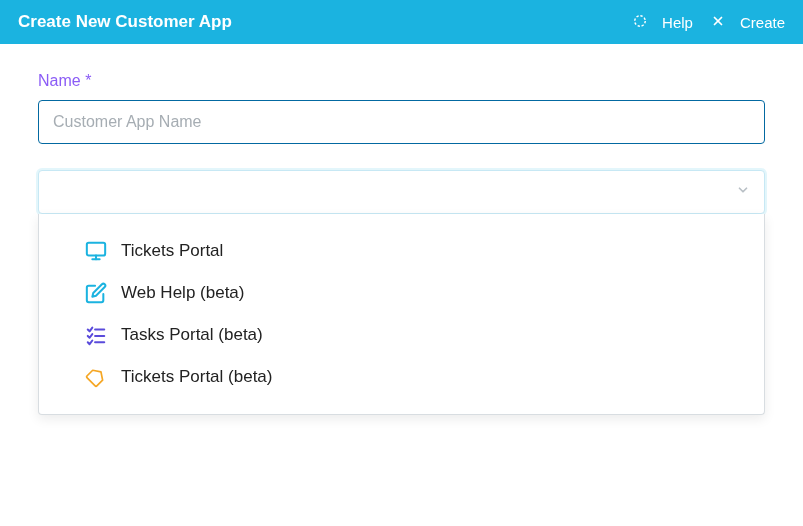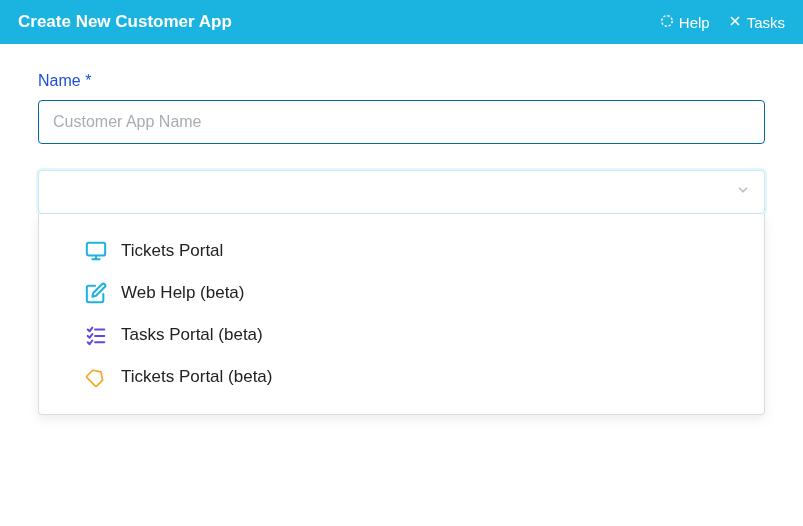--- a/index.html
+++ b/index.html
@@ -31,36 +31,36 @@
       flex: 1;
     }
     .header-actions {
       display: flex;
       gap: 18px;
       align-items: center;
     }
     .header-action {
       display: inline-flex;
       align-items: center;
-      gap: 5px;
+      gap: 15px;
       color: #fff;
       font-size: 15px;
       cursor: pointer;
     }
     .header-action svg {
       width: 14px;
       height: 14px;
     }
     .modal-body {
       padding: 28px 38px 0 38px;
       flex: 1;
       position: relative;
     }
     .field-label {
-      color: #1d4ed8;
+      color: #8b5cf6;
       font-size: 16px;
       margin-bottom: 10px;
       font-weight: 400;
     }
     .text-input {
       width: 100%;
       height: 44px;
       border: 1px solid #0369a1;
       border-radius: 4px;
       padding: 0 14px;
@@ -142,21 +142,21 @@
         </span>
         <span>Help</span>
       </span>
       <span class="header-action">
         <span>
           <svg viewBox="0 0 24 24" fill="none" stroke="currentColor" stroke-width="3" stroke-linecap="round">
             <line x1="6" y1="6" x2="18" y2="18"></line>
             <line x1="18" y1="6" x2="6" y2="18"></line>
           </svg>
         </span>
-        <span>Tasks</span>
+        <span>Create</span>
       </span>
     </div>
   </div>
 
   <div class="modal-body">
 
     <div class="field-label">Name *</div>
     <input type="text" class="text-input" placeholder="Customer App Name" style="">
 
 

